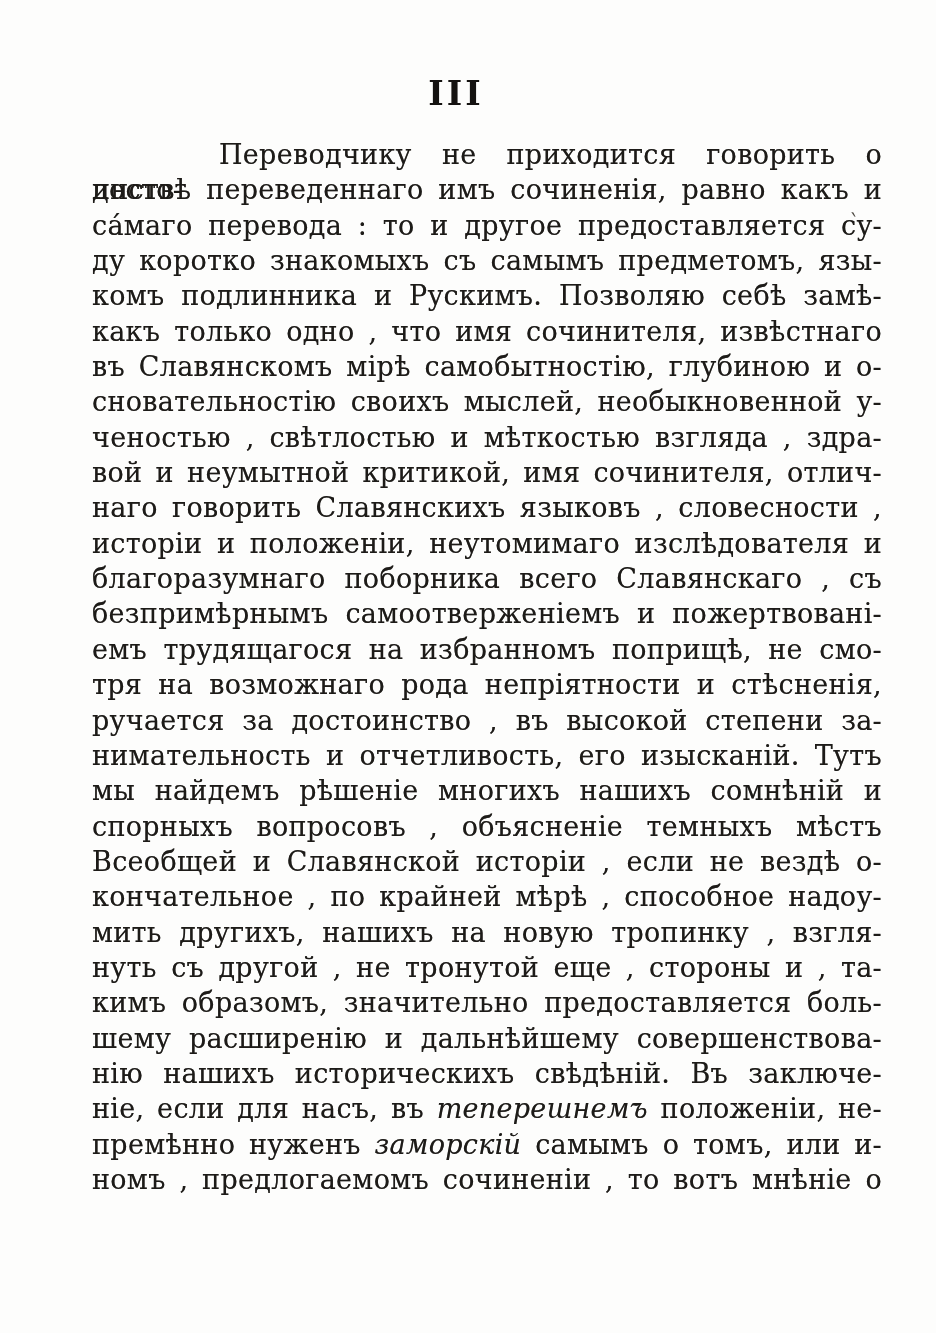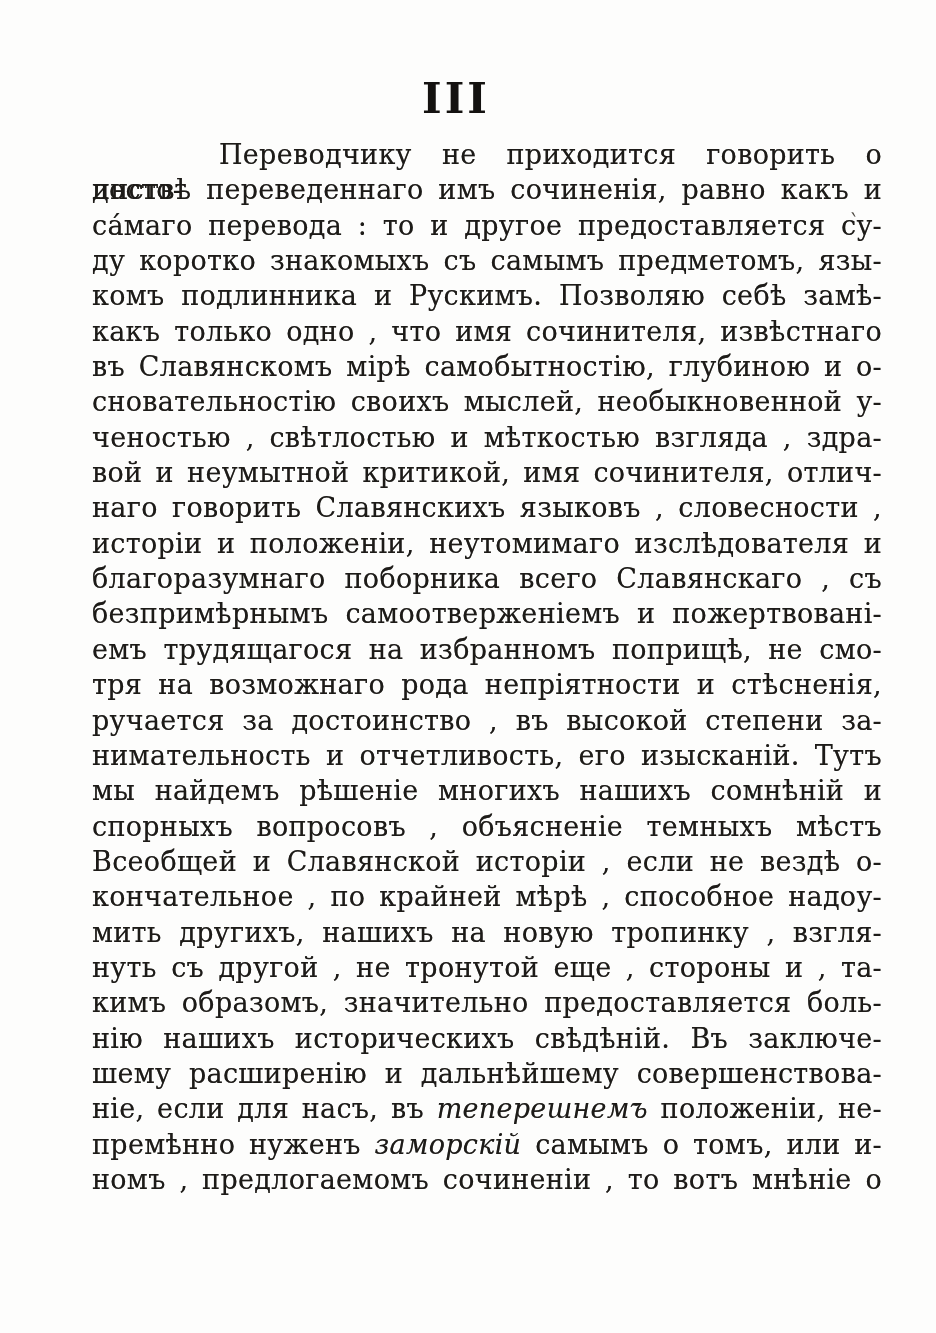--- a/index.html
+++ b/index.html
@@ -15,21 +15,21 @@
     overflow: hidden;
     font-family: "DejaVu Serif", "Liberation Serif", serif;
     color: #1d1b18;
   }
   .chapter-number {
     position: absolute;
     top: 74px;
     left: 0;
     width: 912px; 
     text-align: center;
-    font-size: 42px;
+    font-size: 33px;
     font-weight: bold;
     letter-spacing: 3px;
     color: #141210;
   }
   .text-block {
     position: absolute;
     left: 92px;
     top: 137px;
     width: 790px;
   }
@@ -85,21 +85,21 @@
       <div class="text-line"><span>тря на возможнаго рода непріятности и стѣсненія,</span></div>
       <div class="text-line"><span>ручается за достоинство , въ высокой степени за-</span></div>
       <div class="text-line"><span>нимательность и отчетливость, его изысканій. Тутъ</span></div>
       <div class="text-line"><span>мы найдемъ рѣшеніе многихъ нашихъ сомнѣній и</span></div>
       <div class="text-line"><span>спорныхъ вопросовъ , объясненіе темныхъ мѣстъ</span></div>
       <div class="text-line"><span>Всеобщей и Славянской исторіи , если не вездѣ о-</span></div>
       <div class="text-line"><span>кончательное , по крайней мѣрѣ , способное надоу-</span></div>
       <div class="text-line"><span>мить другихъ, нашихъ на новую тропинку , взгля-</span></div>
       <div class="text-line"><span>нуть съ другой , не тронутой еще , стороны и , та-</span></div>
       <div class="text-line"><span>кимъ образомъ, значительно предоставляется боль-</span></div>
+      <div class="text-line"><span>шему расширенію и дальнѣйшему совершенствова-</span></div>
       <div class="text-line"><span>нію нашихъ историческихъ свѣдѣній. Въ заключе-</span></div>
-      <div class="text-line"><span>шему расширенію и дальнѣйшему совершенствова-</span></div>
       <div class="text-line"><span>ніе, если для насъ, въ </span><span class="it">теперешнемъ</span><span> положеніи, не-</span></div>
       <div class="text-line"><span>премѣнно нуженъ </span><span class="it">заморскій</span><span> самымъ о томъ, или и-</span></div>
       <div class="text-line"><span>номъ , предлогаемомъ сочиненіи , то вотъ мнѣніе о</span></div>
     </div>
 
   <span class="artifact-mark">ˋ</span>
 </div>
 
 </body></html>

